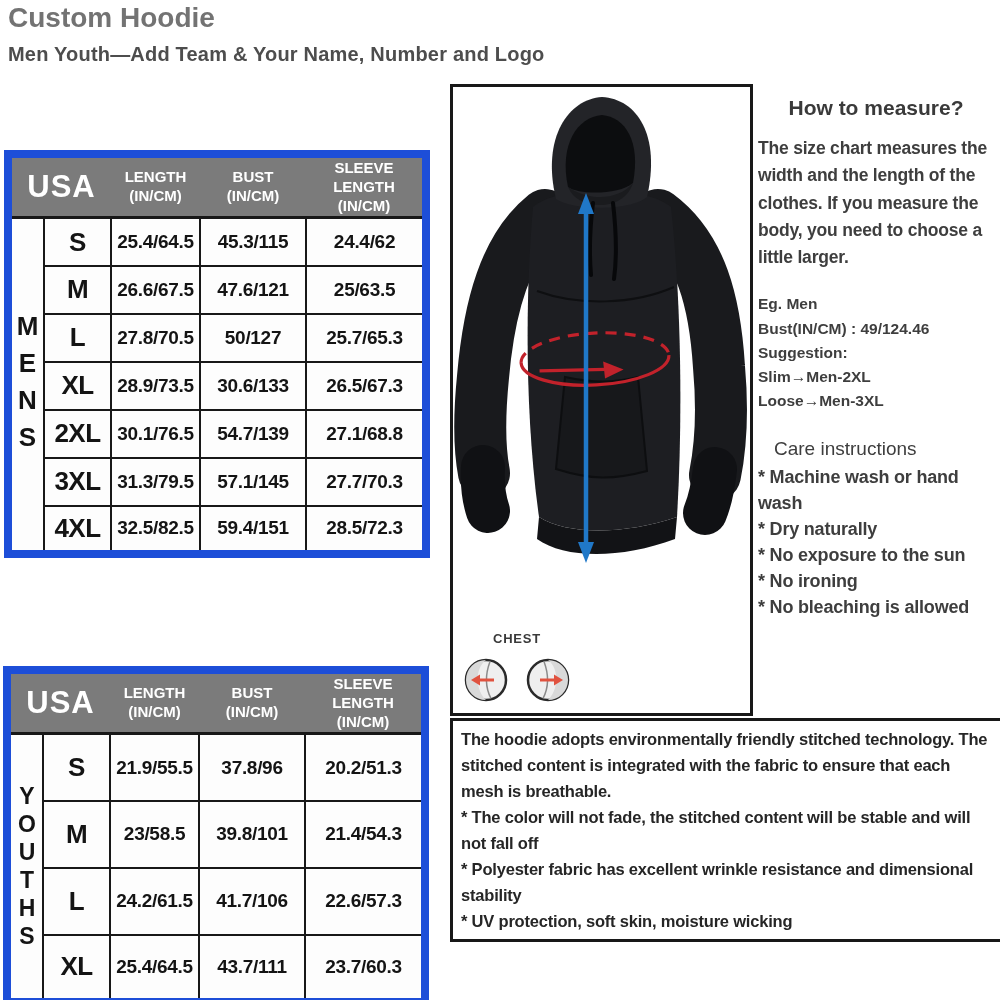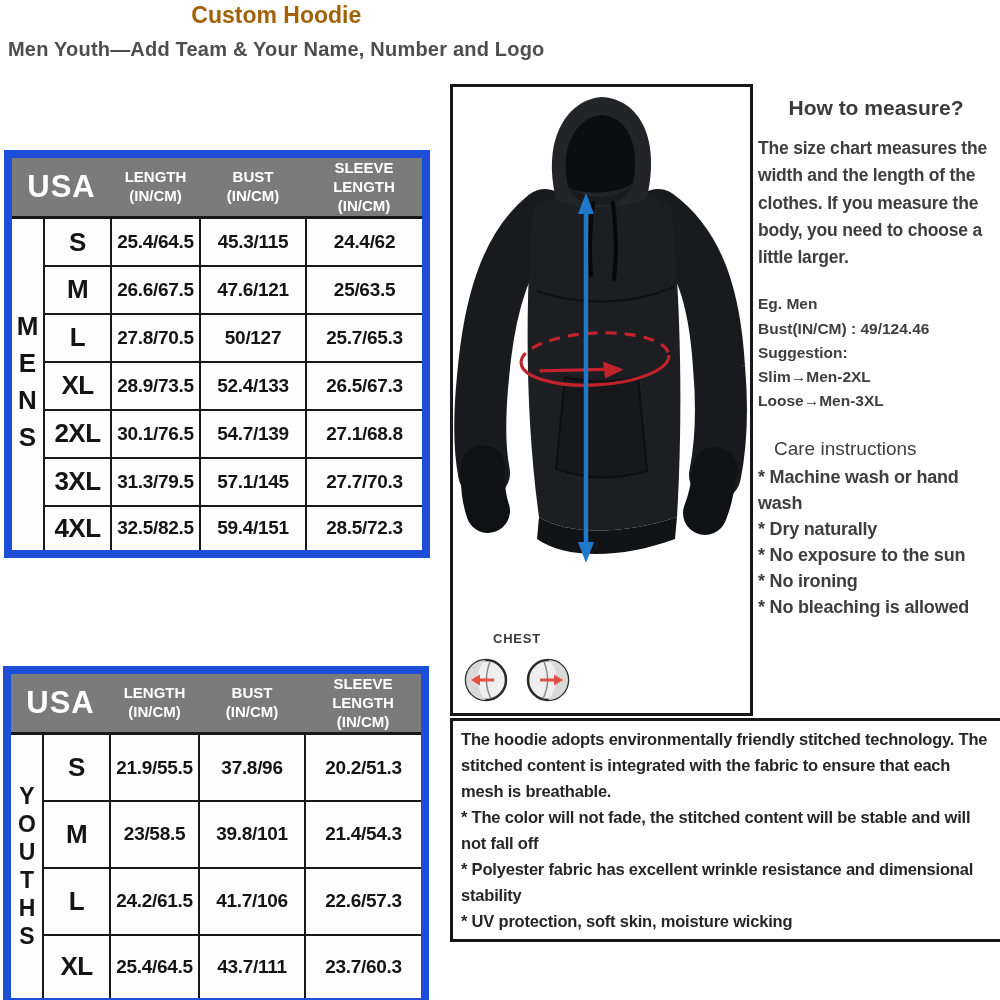--- a/index.html
+++ b/index.html
@@ -5,21 +5,21 @@
   html,body { margin:0; padding:0; }
   body {
     width:1000px; height:1000px; position:relative;
     background:#ffffff; overflow:hidden;
     font-family:"Liberation Sans", sans-serif;
     color:#3c3c3c;
   }
 
   
   #title-block { position:absolute; left:8px; top:2px; }
-  #page-title   { font-size:23px; font-weight:bold; color:#a16207; margin:0;text-align:center; }
+  #page-title   { font-size:28px; font-weight:bold; color:#737373; margin:0; }
   #page-subtitle{ font-size:20px; font-weight:bold; color:#4d4d4d; margin:9px 0 0 0; letter-spacing:.2px; }
 
   
   table.size-table {
     position:absolute; border-collapse:collapse; table-layout:fixed;
     border:8px solid #1d4ed8; background:#a16207;
   }
   #mens-table   { left:4px;  top:150px; width:418px; }
   #youths-table { left:3px;  top:666px; width:418px; }
 
@@ -129,21 +129,21 @@
   </tr>
   <tr class="data">
     <td class="size-cell">L</td>
     <td>27.8/70.5</td>
     <td>50/127</td>
     <td>25.7/65.3</td>
   </tr>
   <tr class="data">
     <td class="size-cell">XL</td>
     <td>28.9/73.5</td>
-    <td>52.4/133</td>
+    <td>30.6/133</td>
     <td>26.5/67.3</td>
   </tr>
   <tr class="data">
     <td class="size-cell">2XL</td>
     <td>30.1/76.5</td>
     <td>54.7/139</td>
     <td>27.1/68.8</td>
   </tr>
   <tr class="data">
     <td class="size-cell">3XL</td>

